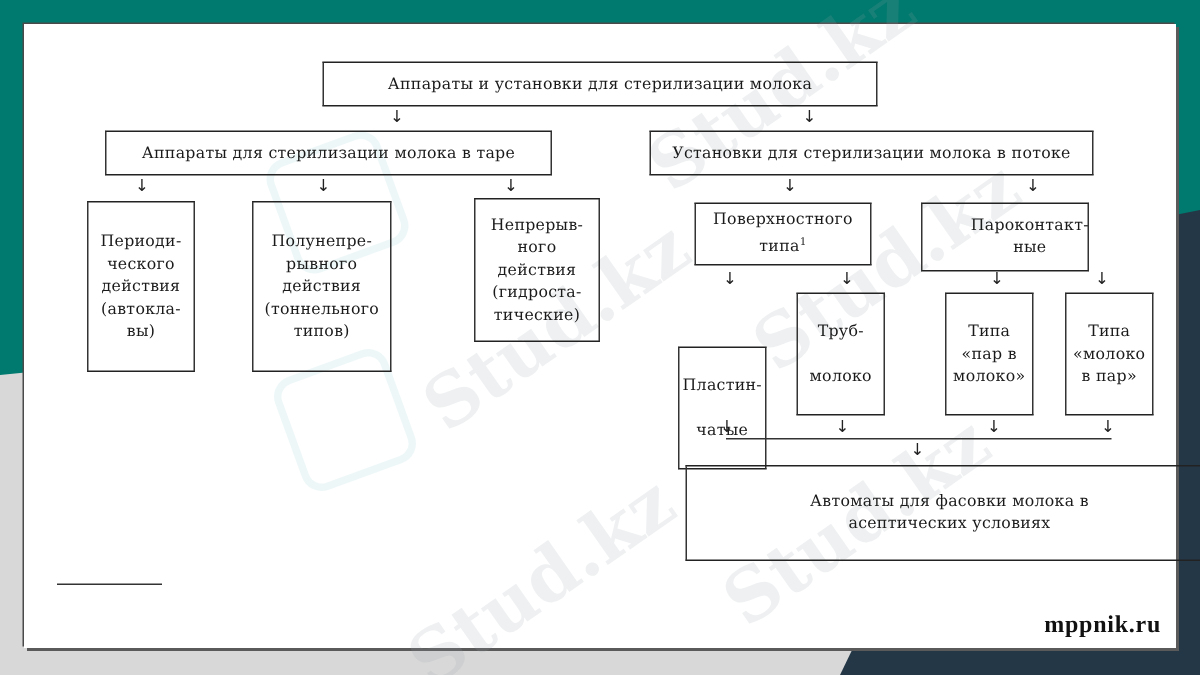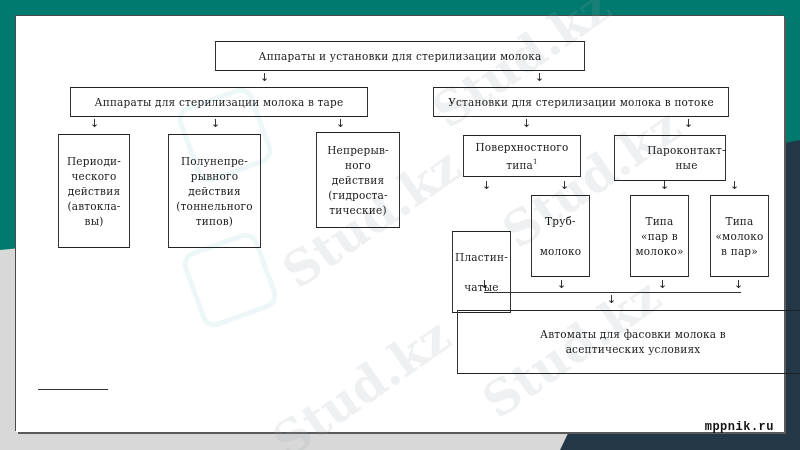--- a/index.html
+++ b/index.html
@@ -39,22 +39,22 @@
   }
   .footnote-rule { position: absolute; left: 38px; top: 389px; width: 70px; height: 1px; background: #333; }
   .footnote {
     position: absolute; left: 38px; top: 397px; width: 740px;
     font-size: 9.5px; line-height: 13px; color: #1a1a1a;
   }
   .footnote .l1 { padding-left: 36px; display: block; word-spacing: 4px; }
   .footnote .l2 { display: block; }
   .sup { font-size: 7px; vertical-align: super; }
   .brand {
-    position: absolute; right: 26px; top: 420px;
-    font-family: Liberation Mono, monospace; font-weight: bold; font-size: 12px;
+    position: absolute; right: 26px; top: 408px;
+    font-family: Liberation Serif, serif; font-weight: bold; font-size: 16px;
     color: #111; letter-spacing: 0.5px;
   }
   .wm {
     position: absolute; font-family: "DejaVu Serif", serif; font-size: 48px; font-weight: bold;
     color: rgba(150,160,170,0.16); transform: rotate(-35deg); white-space: nowrap; pointer-events: none;
   }
   .wm-logo {
     position: absolute; width: 70px; height: 70px; border-radius: 14px;
     border: 5px solid rgba(120,190,200,0.13); transform: rotate(-20deg); pointer-events: none;
   }

